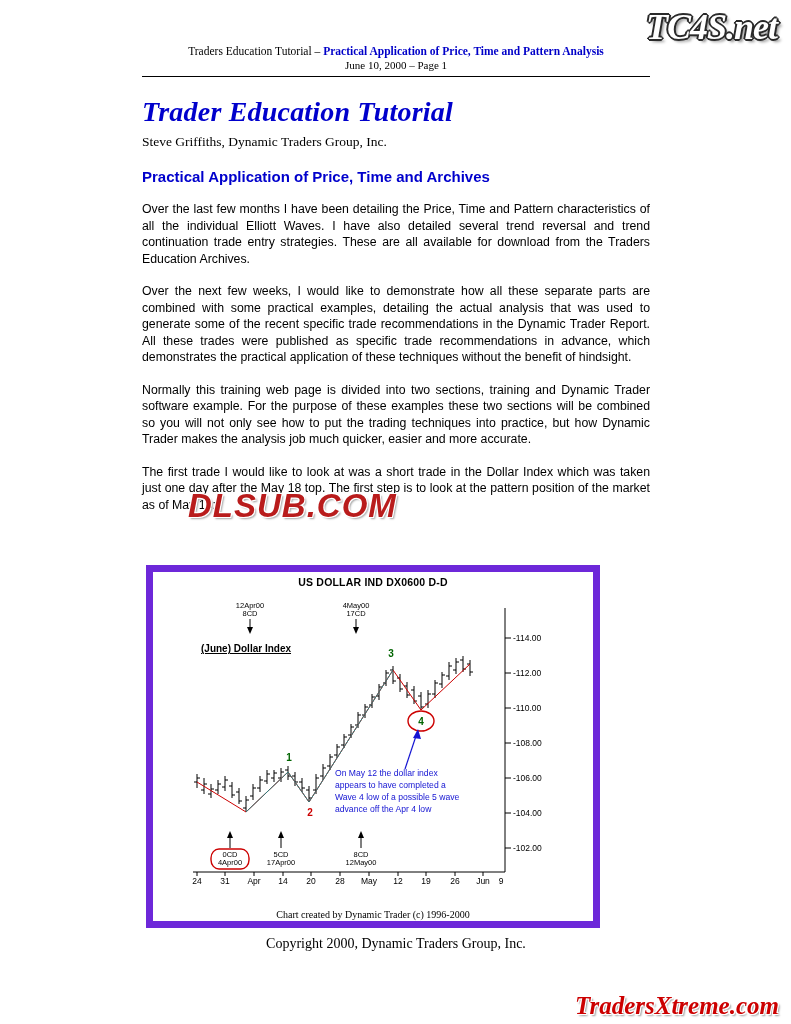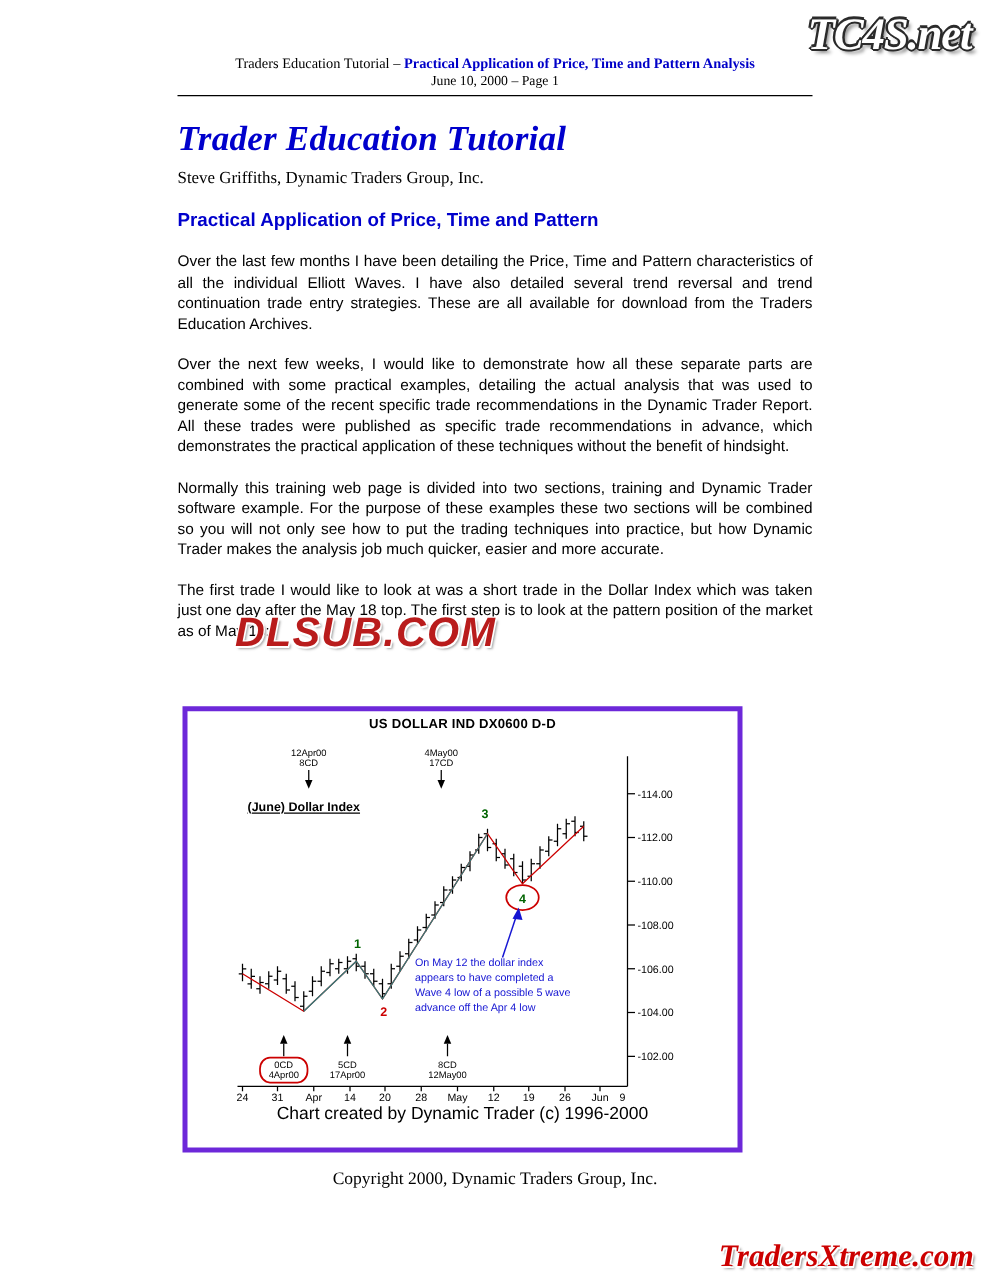--- a/index.html
+++ b/index.html
@@ -118,39 +118,39 @@
        2px  2px 2px rgba(0,0,0,.35);
   }
 
   
   .chart-box {
     position: absolute;
     left: 146px;
     top: 565px;
     width: 440px;
     height: 349px;
-    border: 4px solid #6d28d9;
+    border: 7px solid #6d28d9;
     background: #ffffff;
   }
   .chart-title {
     text-align: center;
     font-family: "Liberation Sans", sans-serif;
     font-size: 10.5px;
     font-weight: bold;
     margin-top: 4px;
     letter-spacing: .2px;
   }
   .chart-footer {
     position: absolute;
-    bottom: 20px;
+    bottom: 1px;
     left: 0;
     width: 100%;
     text-align: center;
-    font-family: Liberation Sans, sans-serif;
-    font-size: 14px;
+    font-family: Liberation Serif, serif;
+    font-size: 10px;
   }
   .chart-svg { position: absolute; left: 0; top: 14px; }
 
   
   .copyright {
     position: absolute;
     top: 936px;
     left: 142px;
     width: 508px;
     text-align: center;
@@ -184,21 +184,21 @@
   <div class="line1">
     <span class="plain">Traders Education Tutorial – </span><span class="blue">Practical Application of Price, Time and Pattern Analysis</span>
   </div>
   <div class="line2">June 10, 2000 – Page 1</div>
 </div>
 <div class="rule"></div>
 
 <div class="col">
   <h1 class="title">Trader Education Tutorial</h1>
   <div class="byline">Steve Griffiths, Dynamic Traders Group, Inc.</div>
-  <h2 class="subtitle">Practical Application of Price, Time and Pattern</h2>
+  <h2 class="subtitle">Practical Application of Price, Time and Archives</h2>
   <p class="para">Over the last few months I have been detailing the Price, Time and Pattern characteristics of all the individual Elliott Waves. I have also detailed several trend reversal and trend continuation trade entry strategies. These are all available for download from the Traders Education Archives.</p>
   <p class="para">Over the next few weeks, I would like to demonstrate how all these separate parts are combined with some practical examples, detailing the actual analysis that was used to generate some of the recent specific trade recommendations in the Dynamic Trader Report. All these trades were published as specific trade recommendations in advance, which demonstrates the practical application of these techniques without the benefit of hindsight.</p>
   <p class="para">Normally this training web page is divided into two sections, training and Dynamic Trader software example. For the purpose of these examples these two sections will be combined so you will not only see how to put the trading techniques into practice, but how Dynamic Trader makes the analysis job much quicker, easier and more accurate.</p>
   <p class="para">The first trade I would like to look at was a short trade in the Dollar Index which was taken just one day after the May 18 top. The first step is to look at the pattern position of the market as of May 18:</p>
 </div>
 
 <div class="dlsub">DLSUB.COM</div>
 
 <div class="chart-box">
   <div class="chart-title">US DOLLAR IND DX0600 D-D</div>

